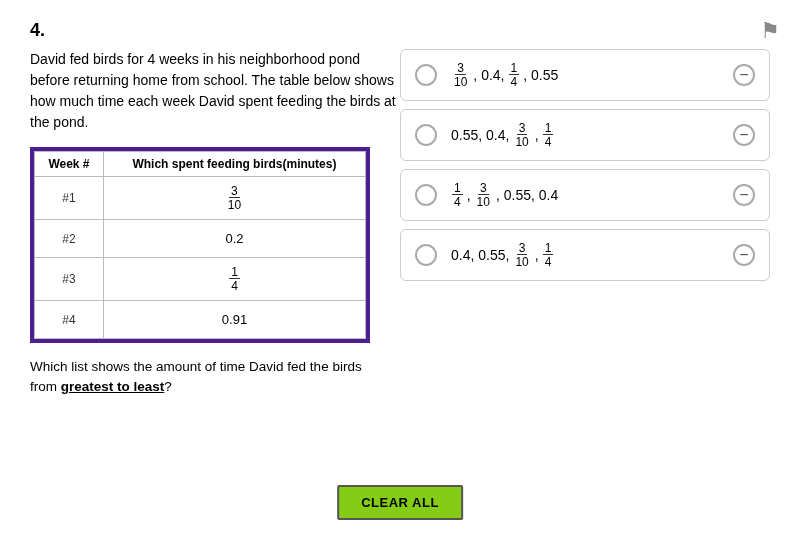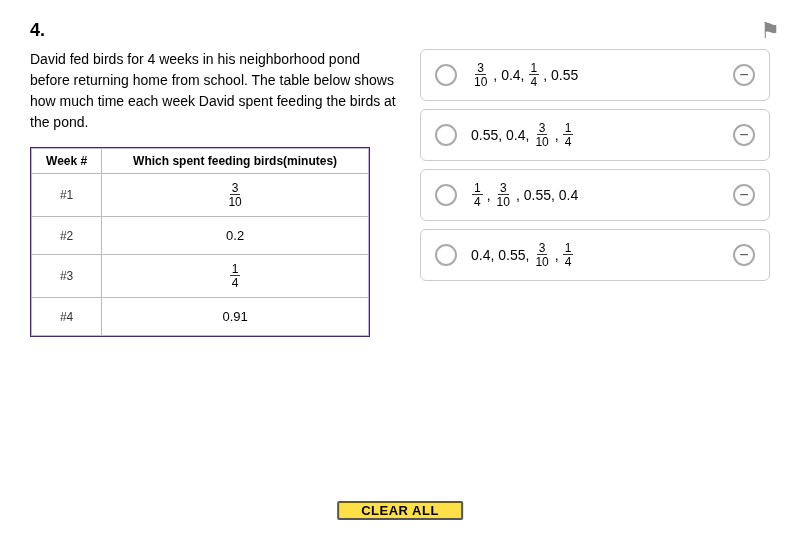--- a/index.html
+++ b/index.html
@@ -36,29 +36,28 @@
       position: absolute;
       top: 18px;
       right: 20px;
       font-size: 22px;
       color: #888;
       cursor: pointer;
     }
 
     .main-content {
       display: flex;
-      gap: 20px;
     }
 
     .left-section {
       width: 370px;
     }
 
     .table-container {
-      border: 1px solid #4c1d95;
+      border: 4px solid #4c1d95;
       margin-bottom: 14px;
       width: 340px;
       margin-top: 8px;
     }
 
     table {
       width: 100%;
       border-collapse: collapse;
       font-size: 13px;
     }
@@ -147,22 +146,22 @@
       flex-shrink: 0;
       background: #fff;
     }
 
     .clear-all-btn {
       position: absolute;
       bottom: 18px;
       left: 50%;
       transform: translateX(-50%);
       border: 2px solid #555;
-      background: #fde047;
-      padding: 0 22px;
+      background: #84cc16;
+      padding: 8px 22px;
       font-size: 13px;
       font-weight: bold;
       letter-spacing: 0.5px;
       cursor: pointer;
       border-radius: 2px;
     }
 
     
     .frac-inline {
       display: inline-flex;
@@ -227,20 +226,25 @@
               </td>
             </tr>
             <tr>
               <td class="td-week">#4</td>
               <td>0.91</td>
             </tr>
           </tbody>
         </table>
       </div>
 
+      <div class="question-bottom">
+        <span>Which list shows the amount of time David fed the birds from</span>
+        <span> </span>
+        <span class="underline-bold">greatest to least</span><span>?</span>
+      </div>
     </div>
 
     <div class="right-section">
 
       <div class="answer-option">
         <div class="radio-circle"></div>
         <div class="option-content">
           <span class="frac-inline">
               <span class="num">3</span>
               <span class="den">10</span>

